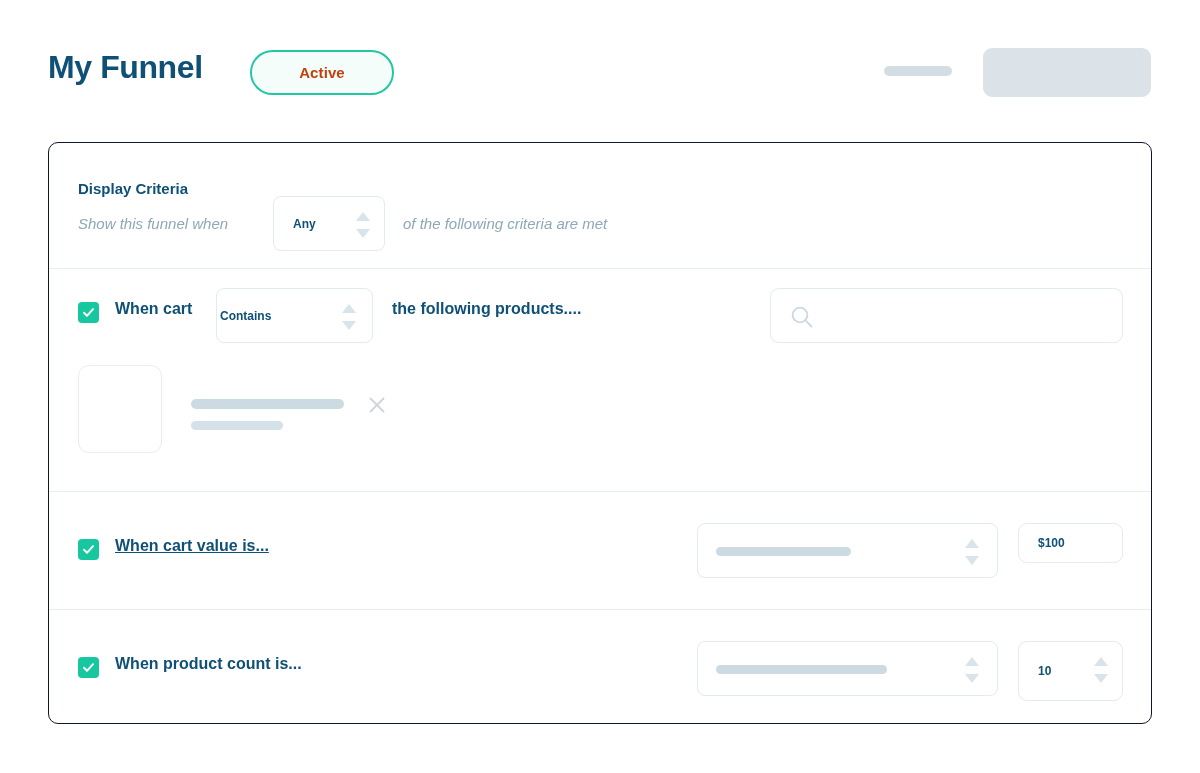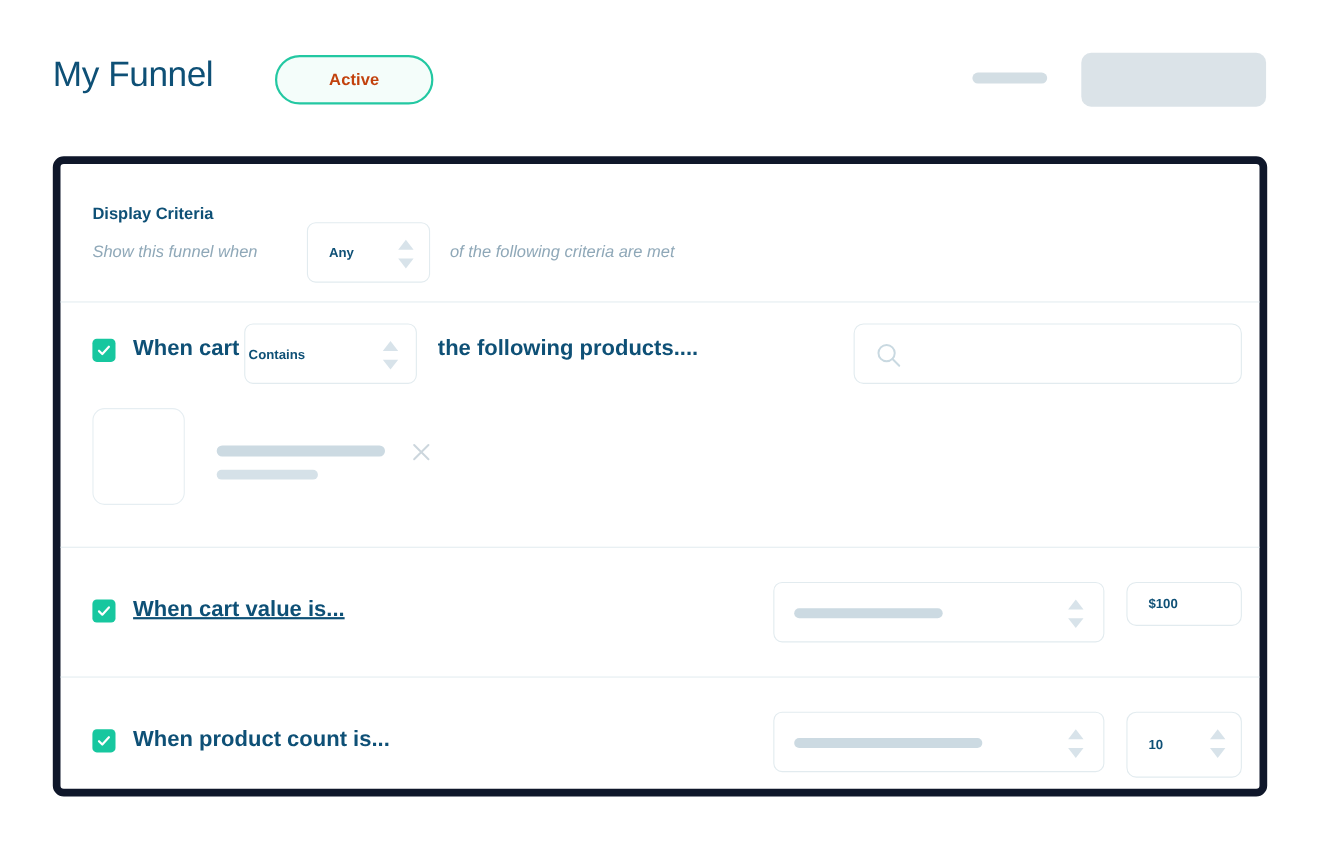--- a/index.html
+++ b/index.html
@@ -25,21 +25,21 @@
   .header {
     position: absolute;
     left: 0; top: 0;
     width: 1200px; height: 136px;
   }
 
   .page-title {
     position: absolute;
     left: 48px; top: 49px;
     font-size: 32px;
-    font-weight: normal;
+    font-weight: bold;
     letter-spacing: -0.4px;
     color: #0e5076;
     white-space: nowrap;
   }
 
   .status-badge {
     position: absolute;
     left: 250px; top: 50px;
     width: 144px; height: 45px;
     border: 2px solid #23c8a2;
@@ -68,21 +68,21 @@
     width: 168px; height: 49px;
     border-radius: 9px;
     background: #dbe3e8;
   }
 
   
   .criteria-card {
     position: absolute;
     left: 48px; top: 142px;
     width: 1104px; height: 582px;
-    border: 7px solid #0f172a;
+    border: 1px solid #0f172a;
     border-radius: 10px;
     background: #ffffff;
     text-align: right;
   }
 
   .card-section {
     position: relative;
     width: 100%;
   }
 
@@ -177,21 +177,21 @@
     background: #17c79f;
     display: flex;
     align-items: center;
     justify-content: center;
   }
 
   .checkbox svg { display: block; }
 
   .row-label {
     position: absolute;
-    font-size: 20px;
+    font-size: 16px;
     font-weight: bold;
     color: #0e5076;
     white-space: nowrap;
   }
 
   .cb-cart   { left: 29px; top: 33px; }
   .lbl-cart  { left: 66px; top: 31px; }
 
   .select-contains {
     left: 167px; top: 19px;

